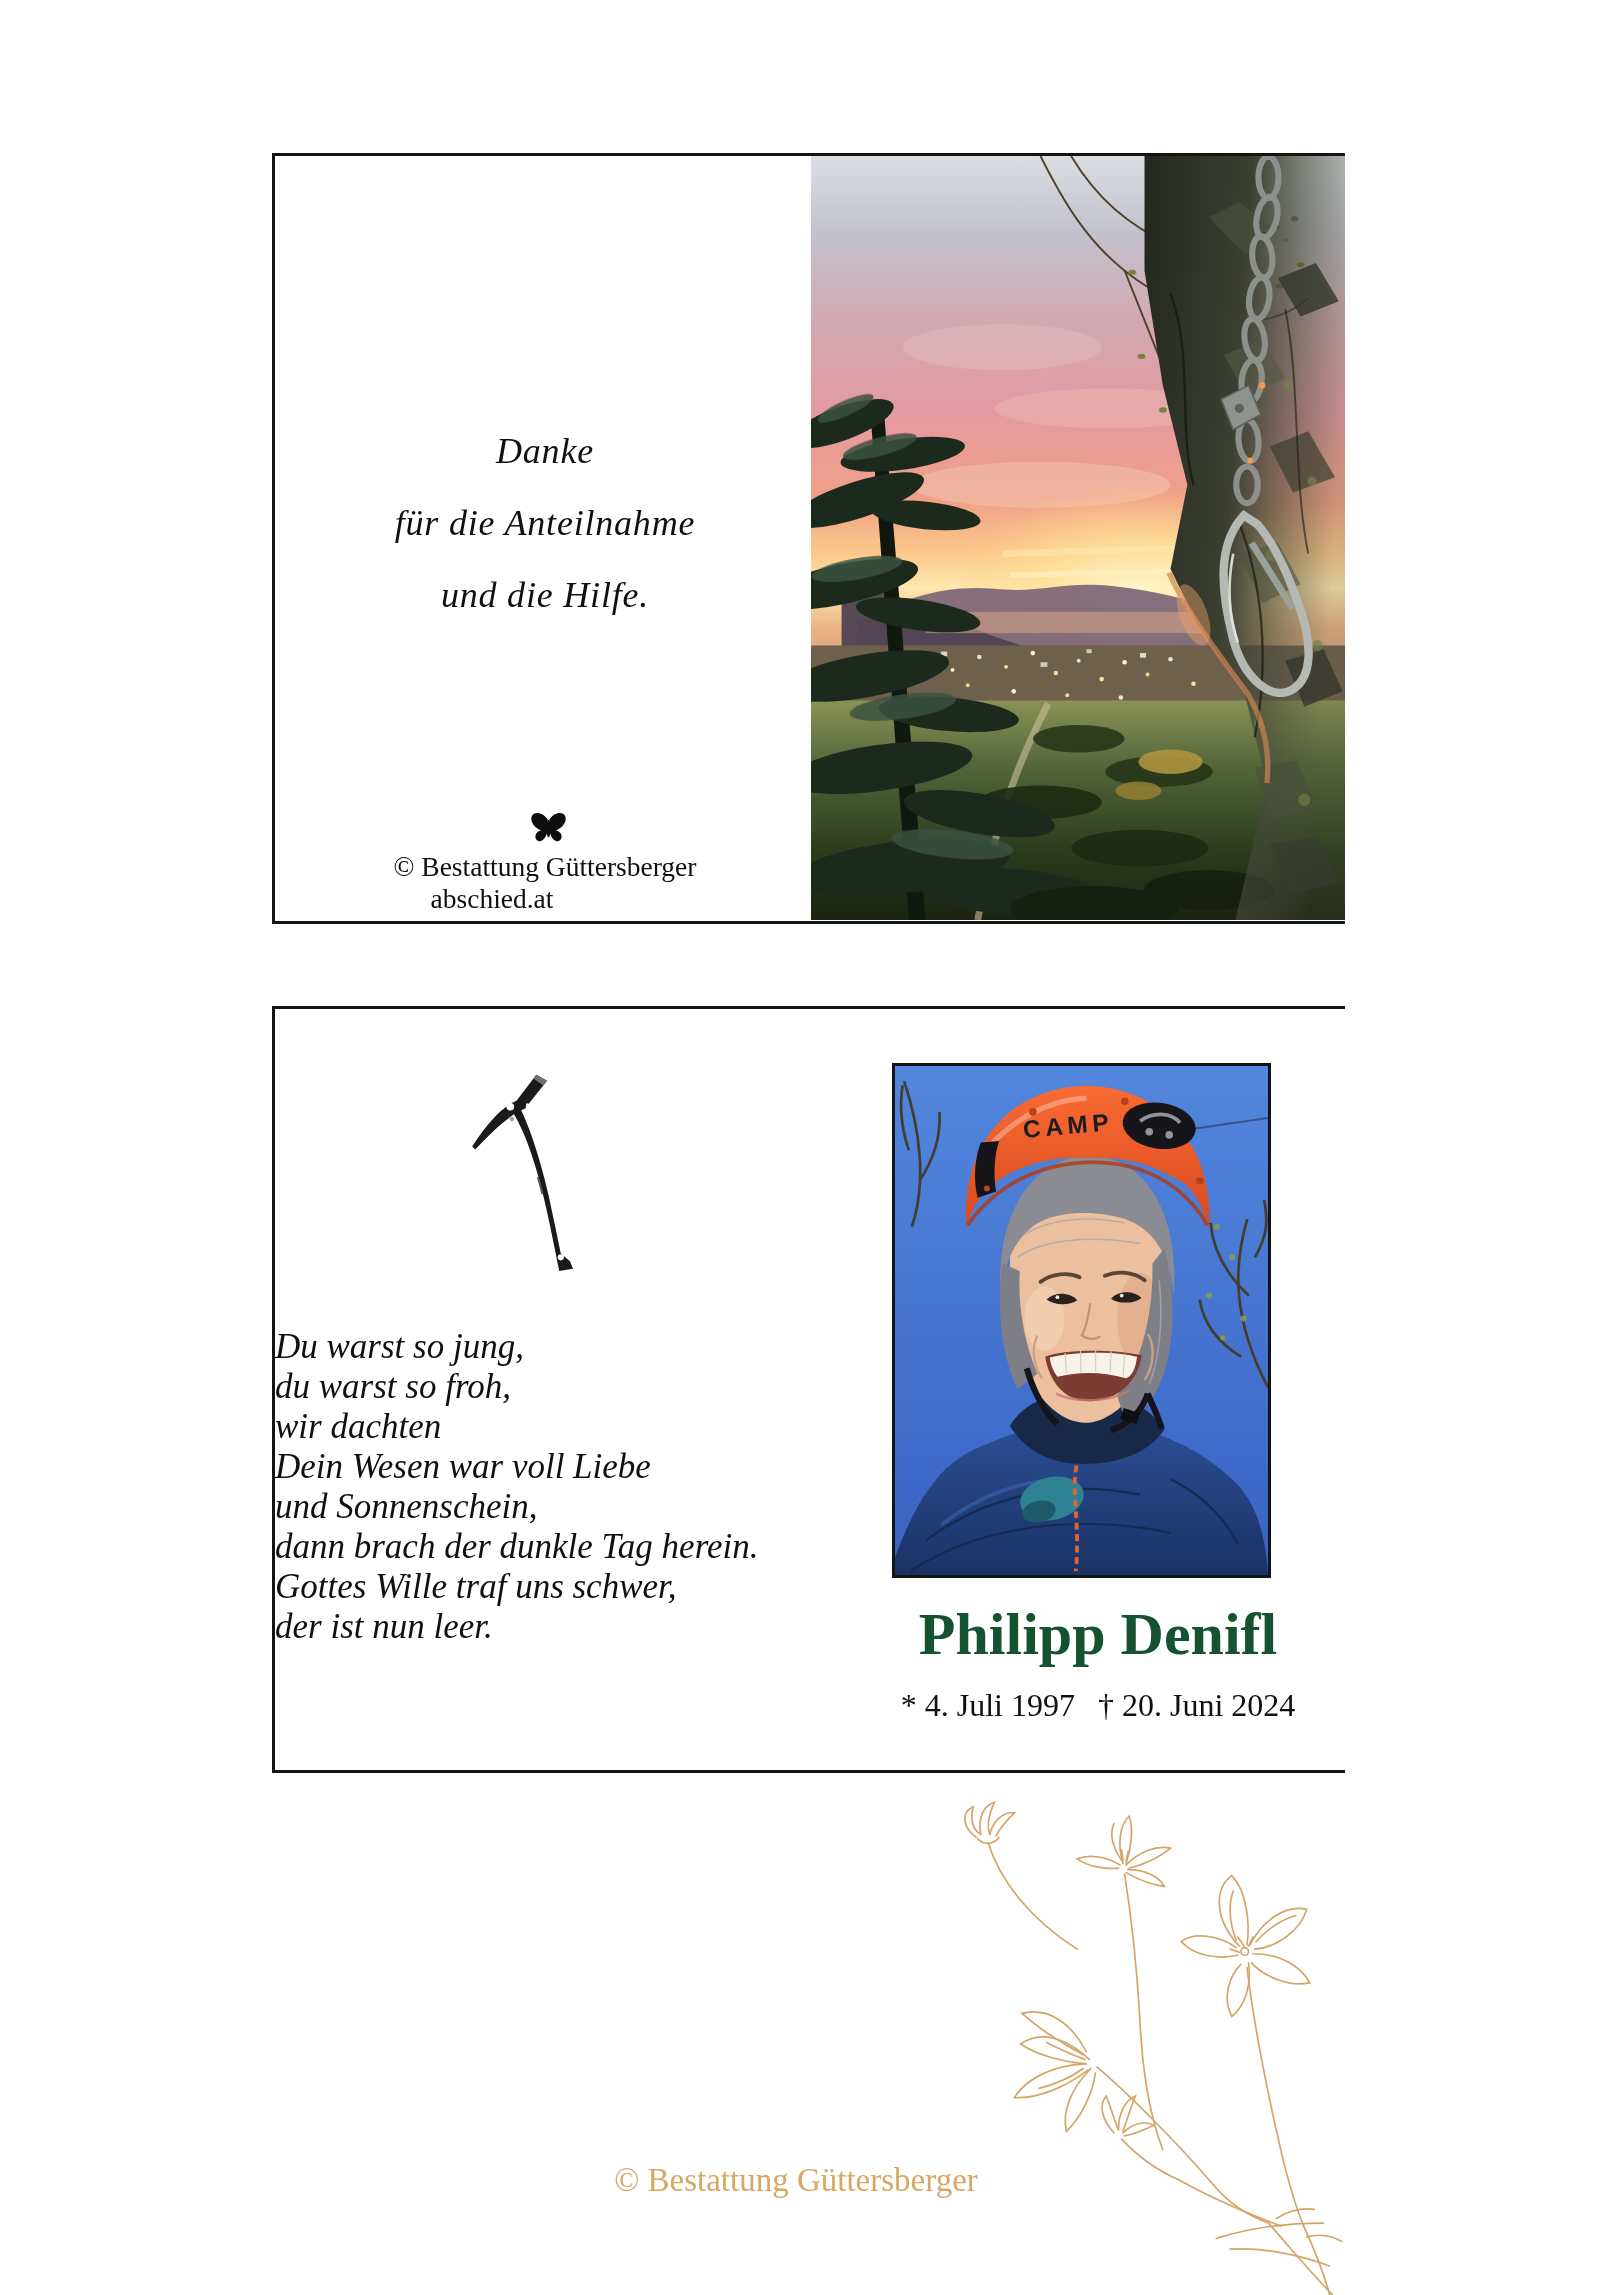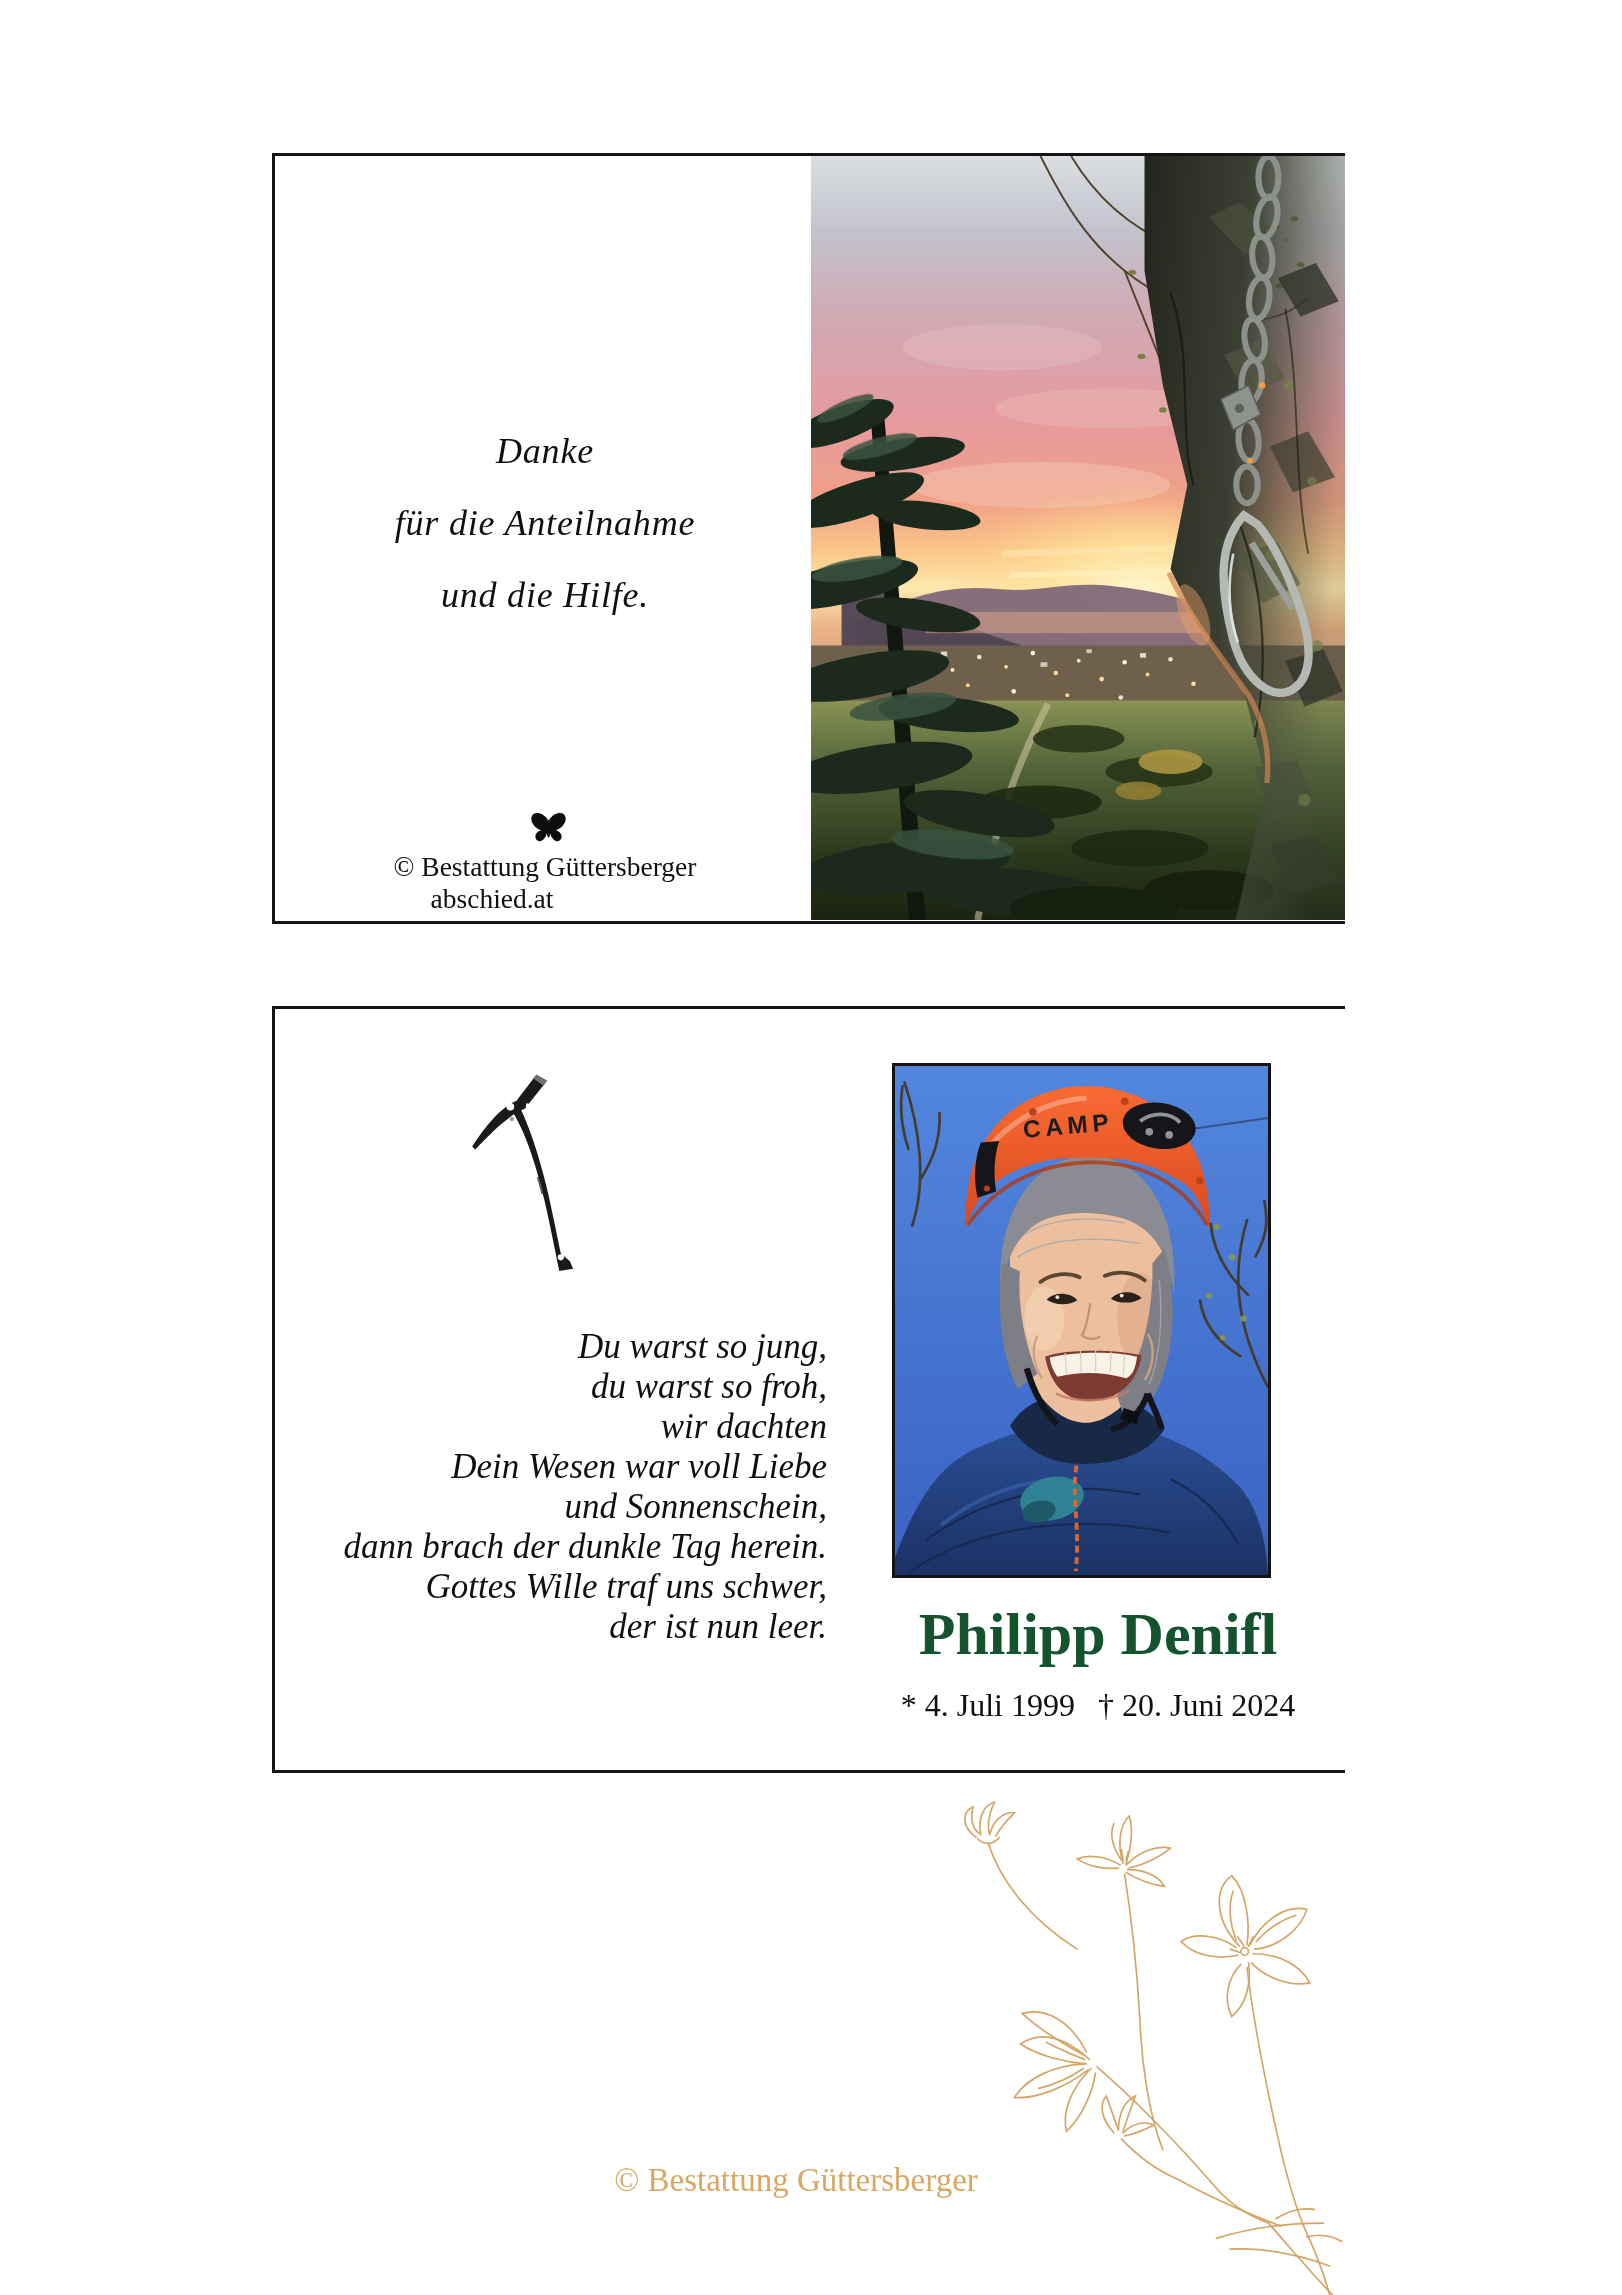--- a/index.html
+++ b/index.html
@@ -9,21 +9,21 @@
   .card{position:absolute;left:272px;width:1080px;background:#ffffff;border:3.1px solid #141414;box-sizing:border-box;}
   .card1{top:153px;height:771px;}
   .card2{top:1006px;height:767px;}
   .thanks{left:0;top:259px;width:540px;text-align:center;font-style:italic;
           font-size:36px;line-height:72px;color:#101010;letter-spacing:0.8px;}
   .credit-block{left:0;top:695px;width:540px;text-align:center;color:#101010;}
   .credit-line1{font-size:27.5px;line-height:32px;}
   .credit-line2{font-size:27.5px;line-height:32px;transform:translateX(-53px);}
   .butterfly{left:255px;top:655px;width:37px;height:34px;}
   .photo-sunset{left:536px;top:0;width:537px;height:764px;overflow:hidden;}
-  .poem{left:0;top:318px;width:552px;text-align:right;font-style:italic;
+  .poem{left:0;top:318px;width:552px;text-align:left;font-style:italic;
         font-size:35px;line-height:40px;color:#101010;}
   .iceaxe{left:191px;top:55px;width:130px;height:214px;}
   .portrait{left:617px;top:54px;width:379px;height:515px;border:3.1px solid #141414;box-sizing:border-box;overflow:hidden;}
   .name{left:601px;top:583px;width:444px;text-align:center;font-weight:700;
         font-size:60px;line-height:84px;color:#14532d;}
   .dates{left:601px;top:676px;width:444px;text-align:center;font-size:32px;line-height:40px;color:#101010;white-space:nowrap;}
   .dates .gap{display:inline-block;width:23px;}
   .footer-credit{left:0;top:2162px;width:1592px;text-align:center;font-size:33px;color:#d7a763;}
   .flowers{right:0;bottom:0;width:398px;height:505px;}
   svg{display:block;}
@@ -364,21 +364,21 @@
           <path d="M330,428 C322,452 304,468 282,476"></path>
           <path d="M330,428 C338,448 346,462 348,474"></path>
         </g>
         <rect x="296" y="450" width="22" height="15" fill="#0e0e14" transform="rotate(18 307 457)"></rect>
       </svg>
     </div>
 
     <div class="abs name">Philipp Denifl</div>
 
     <div class="abs dates">
-      <span>* 4. Juli 1999</span><span class="gap"></span><span>† 20. Juni 2024</span>
+      <span>* 4. Juli 1997</span><span class="gap"></span><span>† 20. Juni 2024</span>
     </div>
   </div>
 
   <div class="abs footer-credit">© Bestattung Güttersberger</div>
 
   <svg class="abs flowers" viewBox="0 0 520 660">
     <g stroke="#d3a567" stroke-width="2.2" fill="none" stroke-linecap="round">
 
       <path d="M38,62 C20,48 18,30 34,22 C30,40 34,52 44,58"></path>
       <path d="M44,58 C40,36 48,20 62,16 C54,32 52,48 56,58"></path>

